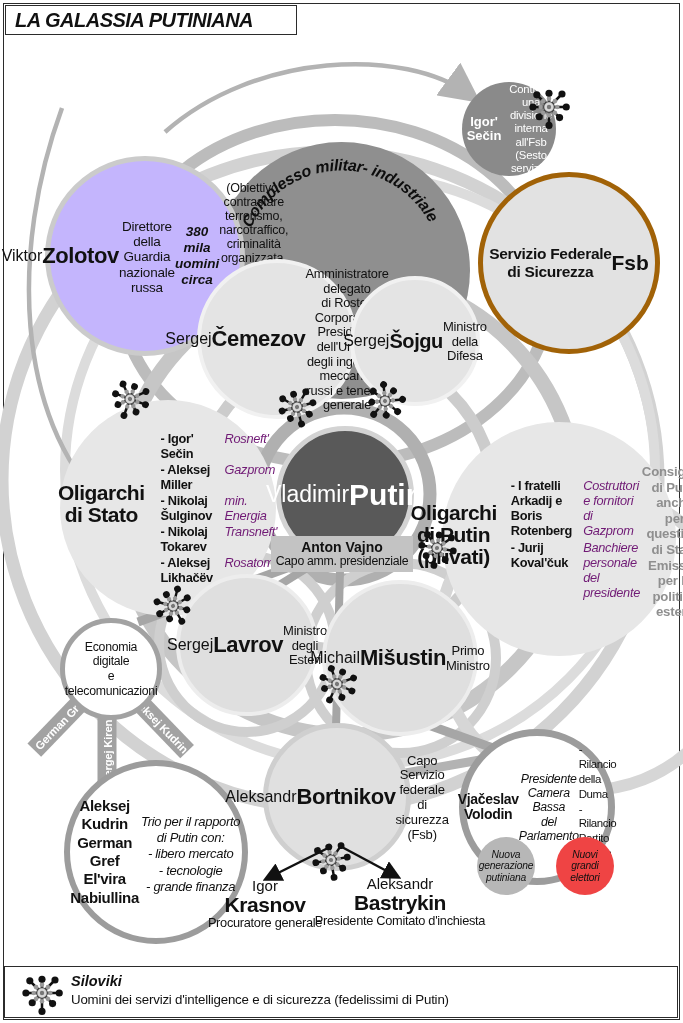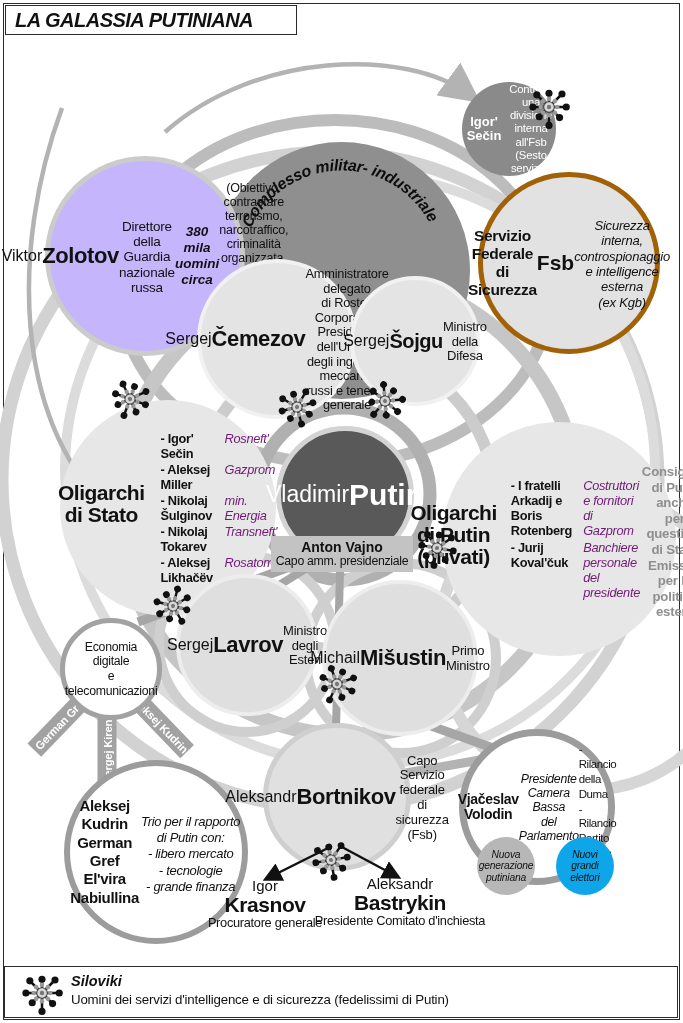--- a/index.html
+++ b/index.html
@@ -61,21 +61,21 @@
   #br-kudrin{left:121px;top:714px;width:78px;transform:rotate(46deg);}
   #trio{left:64px;top:760px;width:184px;height:184px;background:#fff;border:6px solid #9c9c9c;z-index:8;}
   .trio-names{font-size:15px;font-weight:700;line-height:1.22;letter-spacing:-0.3px;}
   .trio-desc{font-style:italic;font-size:13px;line-height:1.25;letter-spacing:-0.3px;margin-top:5px;}
   #bortnikov{left:263px;top:723px;width:148px;height:148px;background:#e0e0e0;border:5px solid #cfcfcf;z-index:8;}
   #volodin{left:459px;top:729px;width:156px;height:156px;background:#fff;border:7px solid #9c9c9c;z-index:8;}
   .vol-name{font-size:14px;font-weight:700;line-height:1.1;letter-spacing:-0.3px;}
   .vol-role{font-style:italic;font-size:12.3px;line-height:1.15;letter-spacing:-0.3px;margin-top:1px;}
   .vol-items{font-size:11.5px;line-height:1.3;letter-spacing:-0.4px;text-align:left;margin-top:4px;}
   #nuova{left:477px;top:837px;width:58px;height:58px;background:#b7b7b7;z-index:9;}
-  #nuovi{left:556px;top:837px;width:58px;height:58px;background:#0ea5e9;z-index:9;}
+  #nuovi{left:556px;top:837px;width:58px;height:58px;background:#ef4444;z-index:9;}
   .mini-label{font-style:italic;font-size:10.3px;line-height:1.12;letter-spacing:-0.2px;}
   .person-block{position:absolute;text-align:center;z-index:9;}
   #krasnov{left:198px;top:878px;width:134px;}
   #bastrykin{left:305px;top:876px;width:190px;}
   .pb-first{font-size:15px;line-height:1.05;}
   .pb-last{font-size:21px;font-weight:700;line-height:1.05;letter-spacing:-0.4px;}
   .pb-role{font-size:12.8px;line-height:1.1;letter-spacing:-0.3px;}
   .legendbox{position:absolute;left:4px;top:966px;width:674px;height:52px;border:1.7px solid #2b2b2b;
          background:#fff;z-index:20;box-sizing:border-box;}
   .legend-title{position:absolute;left:66px;top:6px;font-size:14.5px;font-weight:700;font-style:italic;}
@@ -162,24 +162,20 @@
     <div class="s-desc pre">Controlla
 una divisione
 interna all'Fsb
 (Sesto servizio)</div>
   </div>
 
   <div class="circle" id="fsb">
     <div class="t-fsb-title pre">Servizio Federale
 di Sicurezza</div>
     <div class="t-fsb-big">Fsb</div>
-    <div class="t-italic pre">Sicurezza interna,
-controspionaggio
-e intelligence esterna
-(ex Kgb)</div>
   </div>
 
   <div class="circle" id="olig-stato">
     <div class="olig-title pre">Oligarchi
 di Stato</div>
     <div class="mem-rows">
       <div class="mem-row">
         <span class="mem-name">- Igor' Sečin</span>
         <span class="mem-role">Rosneft'</span>
       </div>

